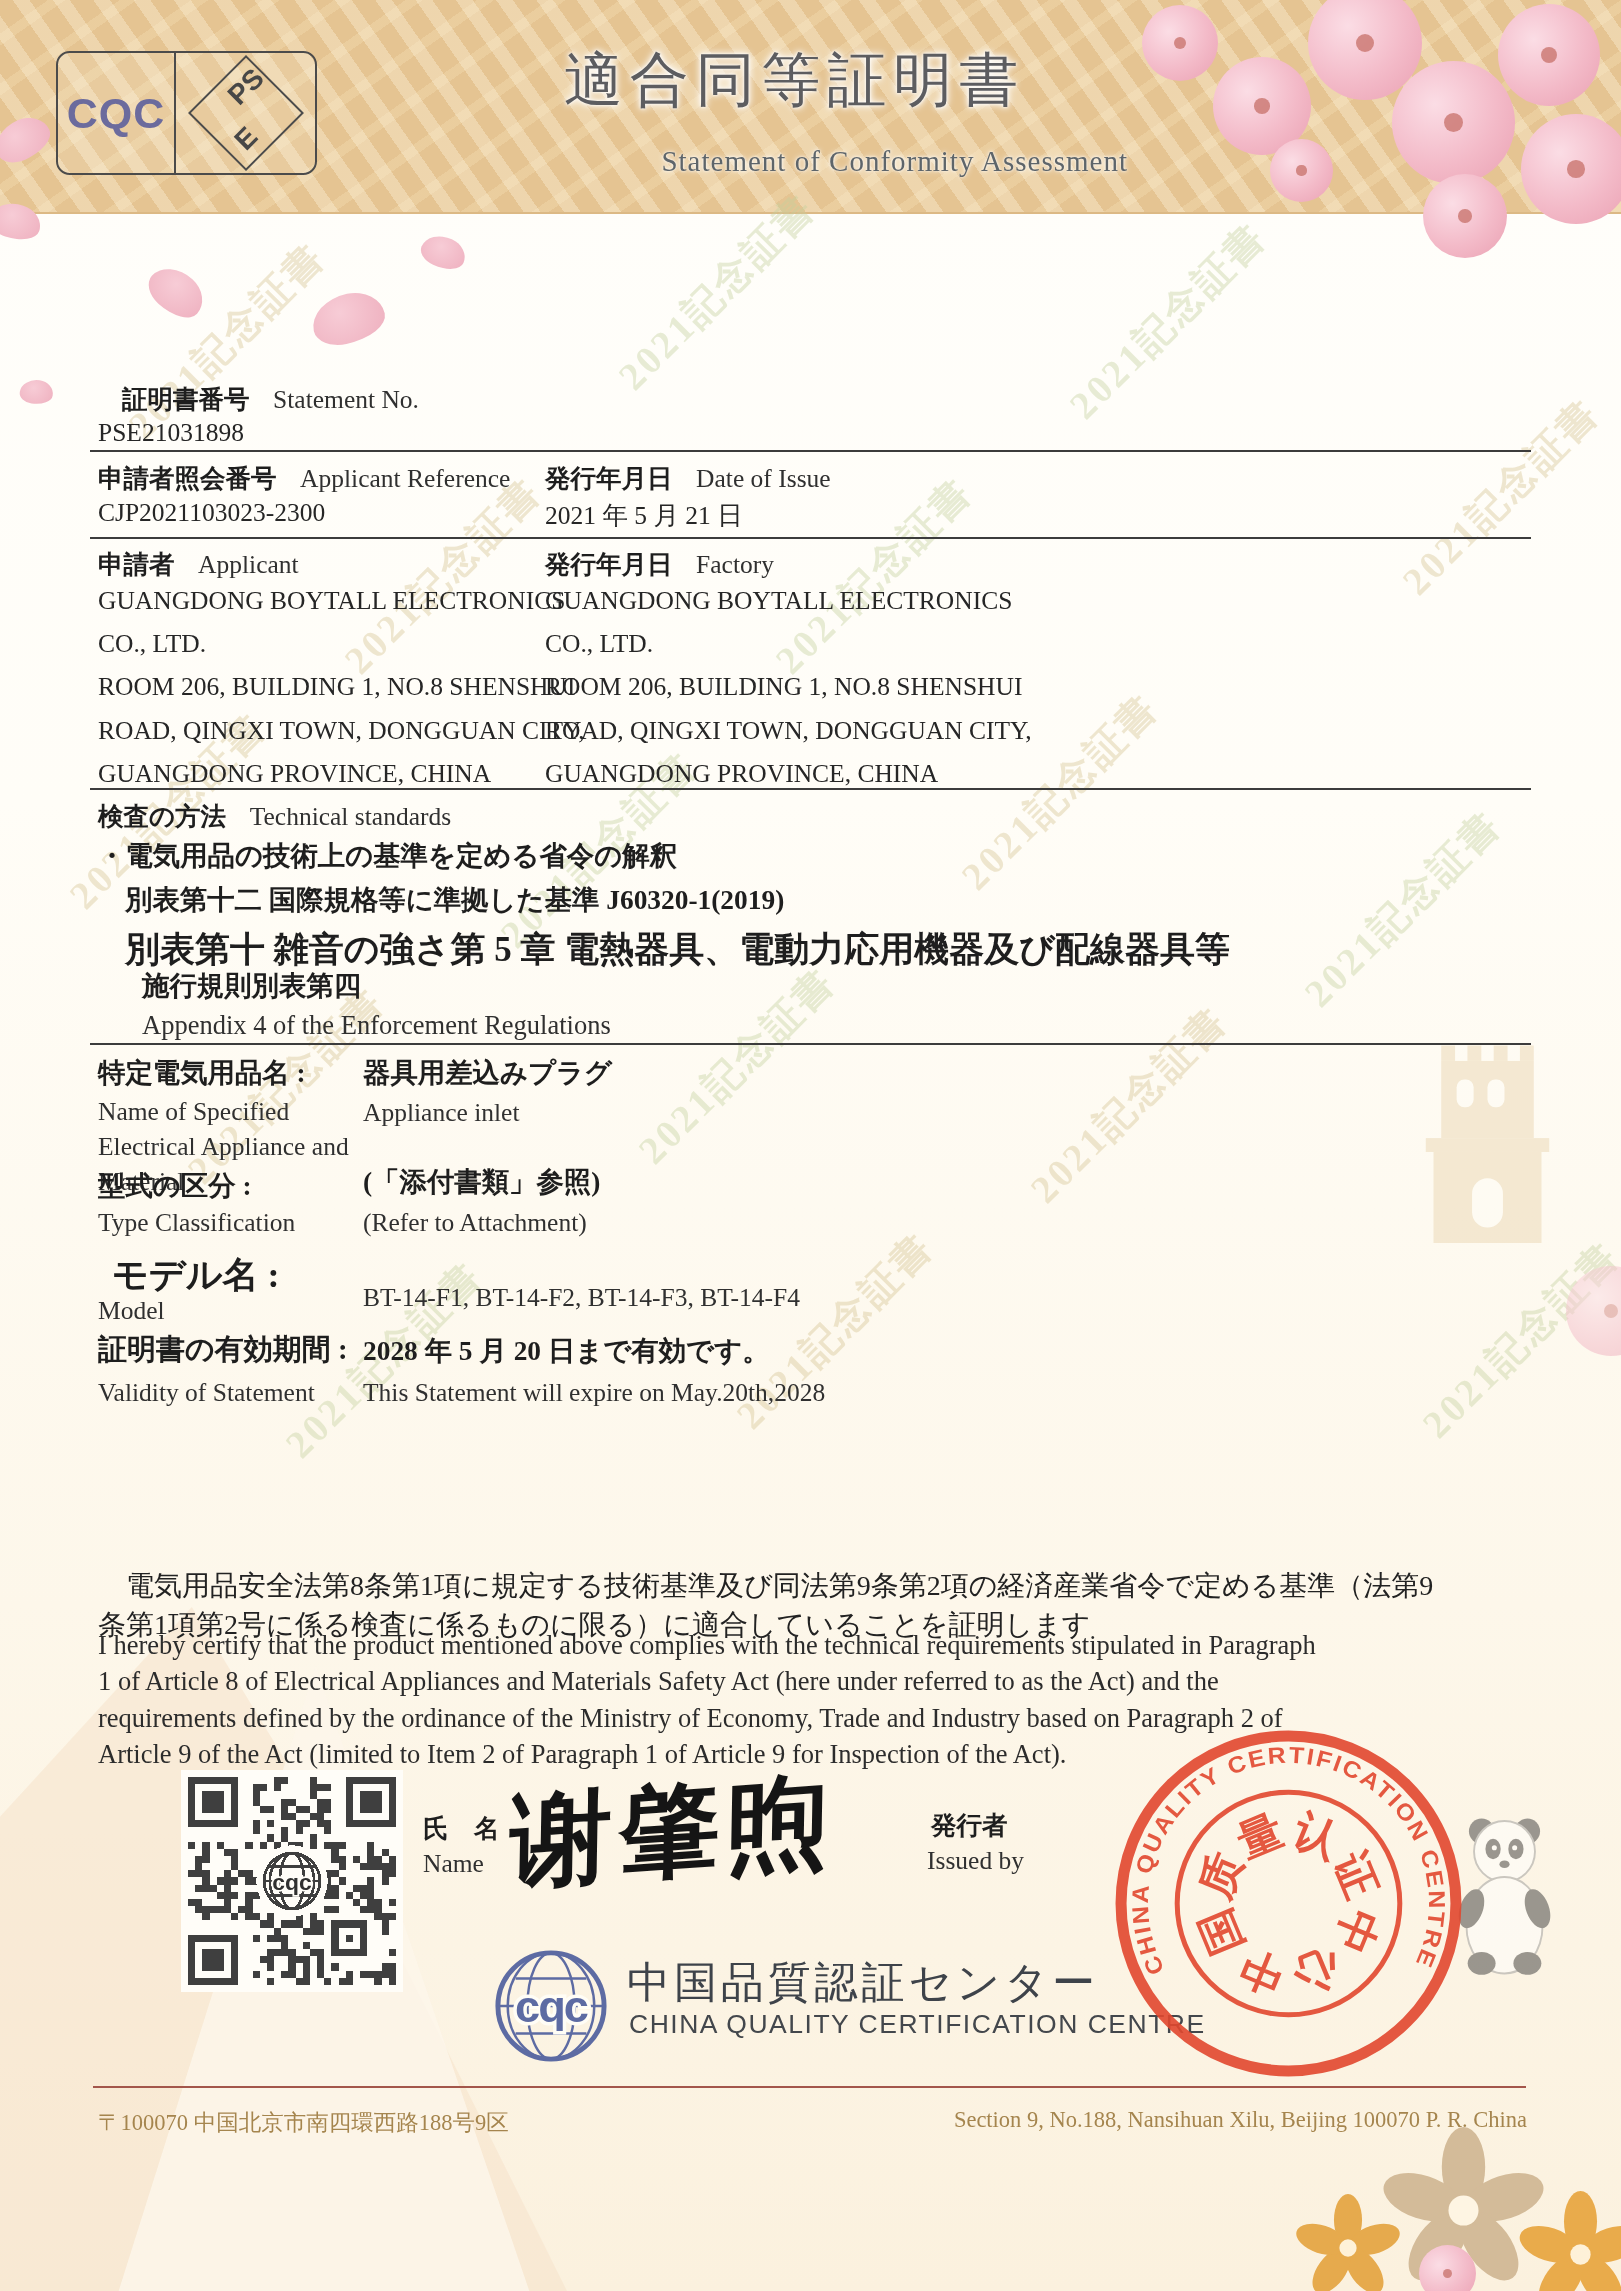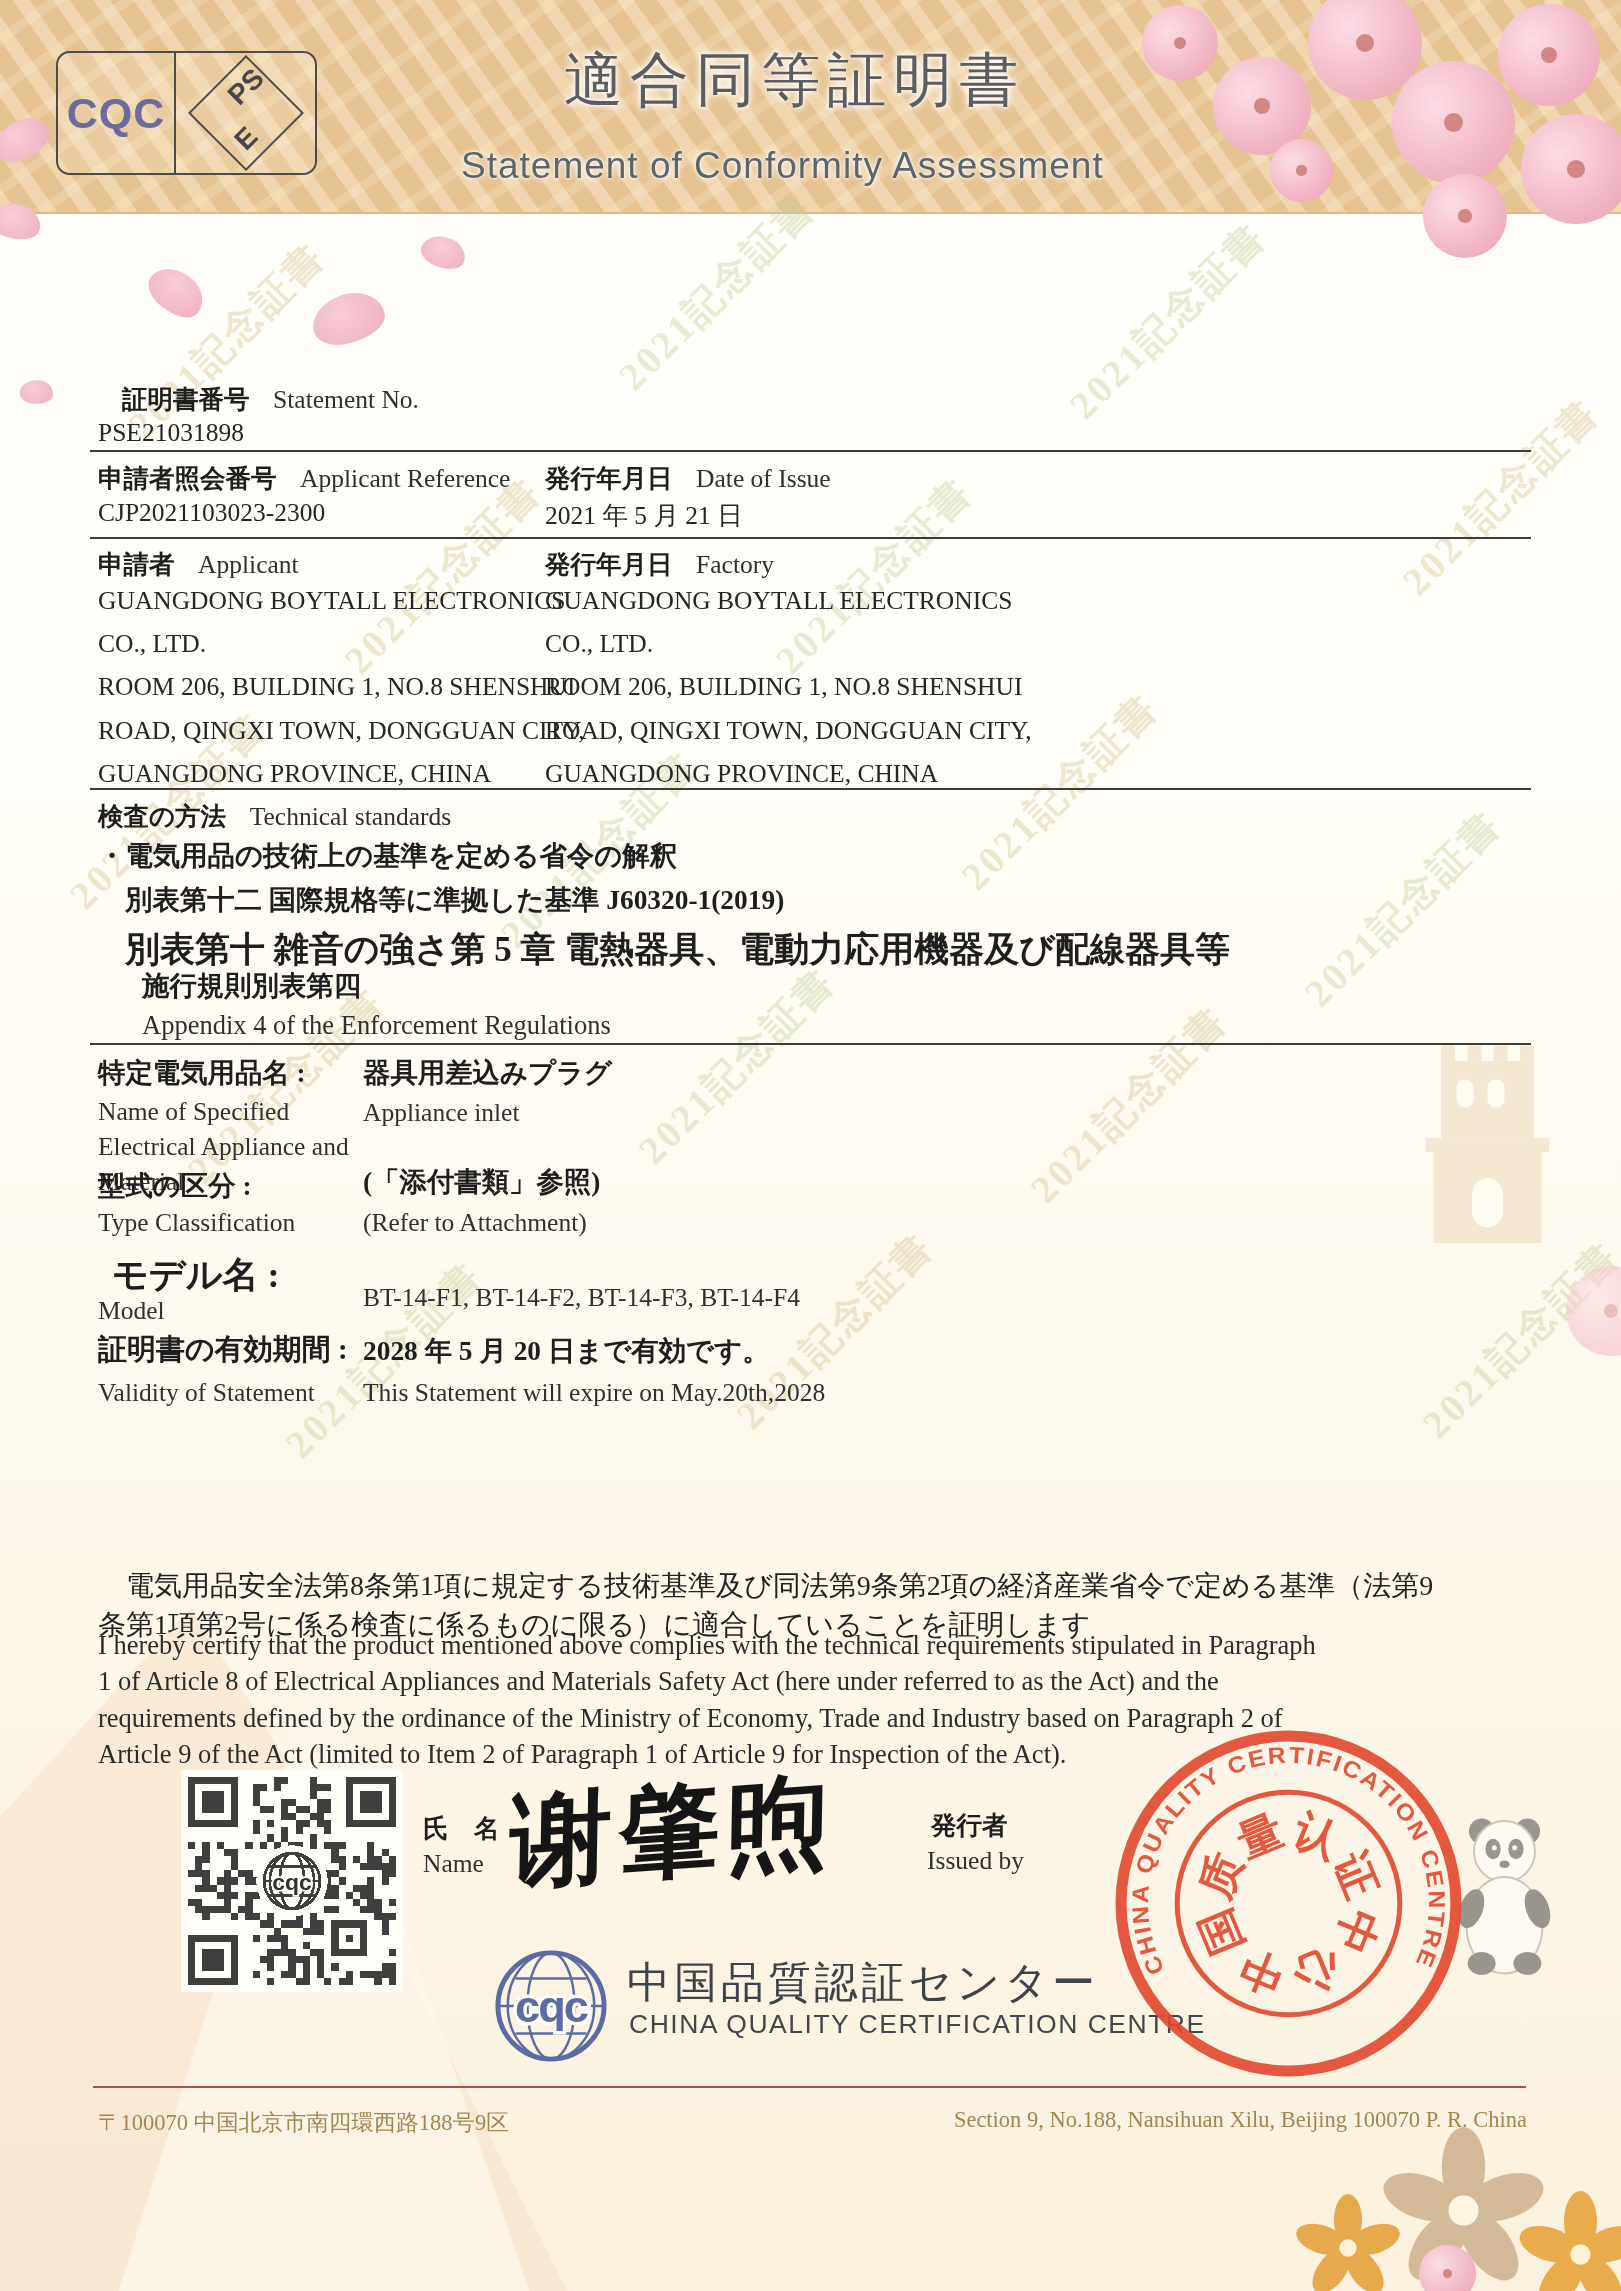--- a/index.html
+++ b/index.html
@@ -19,22 +19,22 @@
         font-family:"Liberation Sans","DejaVu Sans",sans-serif;font-weight:bold;font-size:43px;
         color:#6b6b9d;letter-spacing:1px;border-right:2.9px solid #4b4b4b;}
   .logo-pse{flex:1;display:flex;align-items:center;justify-content:center;}
   .diamond{width:78px;height:78px;border:2.9px solid #4b4b4b;transform:rotate(45deg);
         display:flex;align-items:center;justify-content:center;}
   .diamond span{transform:rotate(-45deg);font-family:"Liberation Sans","DejaVu Sans",sans-serif;
         font-weight:bold;font-size:28px;line-height:.92;color:#474747;text-align:center;display:block;}
   .hdr-title{position:absolute;left:461px;top:41px;width:667px;z-index:3;text-align:center;
         font-size:59px;font-weight:500;color:#5d5d60;letter-spacing:6.9px;
         text-shadow:0 0 2.9px #fff,0 0 5.9px #fff,0 0 9.8px #fff;}
-  .hdr-sub{position:absolute;left:461px;top:145px;width:667px;z-index:3;text-align:left;
-        font-family:Liberation Sans, sans-serif;font-size:37px;color:#5e656a;
+  .hdr-sub{position:absolute;left:461px;top:145px;width:667px;z-index:3;text-align:right;
+        font-family:Liberation Serif, serif;font-size:29px;color:#5e656a;
         letter-spacing:1px;text-shadow:0 0 2.9px #fff,0 0 5.9px #fff;}
   
   .blossom{position:absolute;border-radius:50%;z-index:2;
         background:radial-gradient(circle at 35% 35%, #fbdde5, #f3bac8 55%, #eca6b7 90%);}
   .blossom::after{content:"";position:absolute;left:42%;top:42%;width:16%;height:16%;
         border-radius:50%;background:#c9766f;opacity:.8;}
   .petal{position:absolute;z-index:2;background:radial-gradient(circle at 40% 35%, #f7ccd6, #eeafbe);
         border-radius:55% 45% 60% 40%/60% 55% 45% 40%;}
   .wm{position:absolute;z-index:1;font-weight:700;font-size:39px;letter-spacing:2.9px;
       transform:rotate(-45deg);opacity:.40;white-space:nowrap;}

